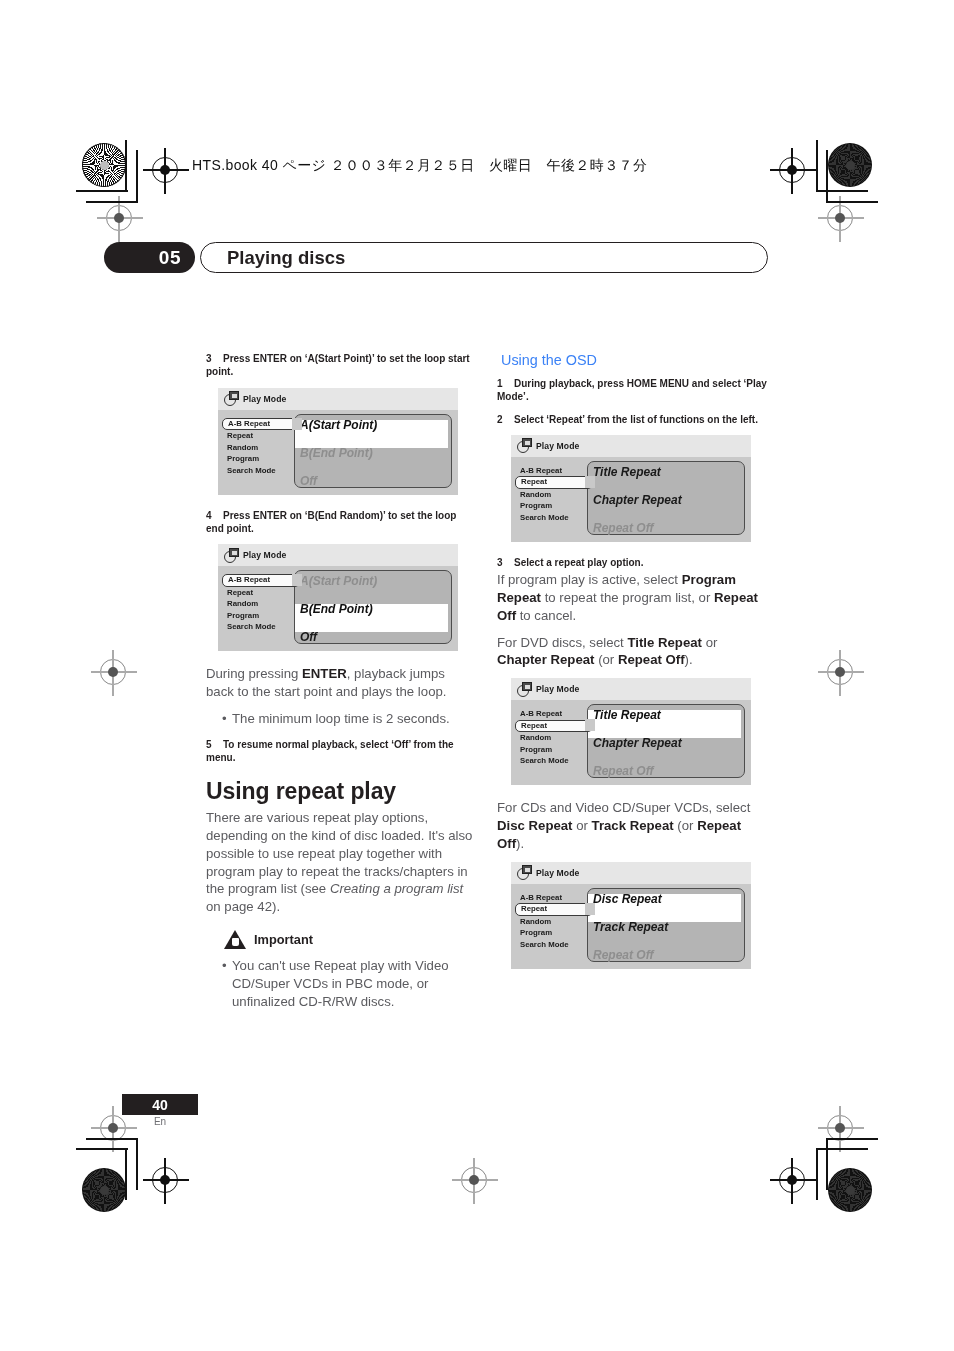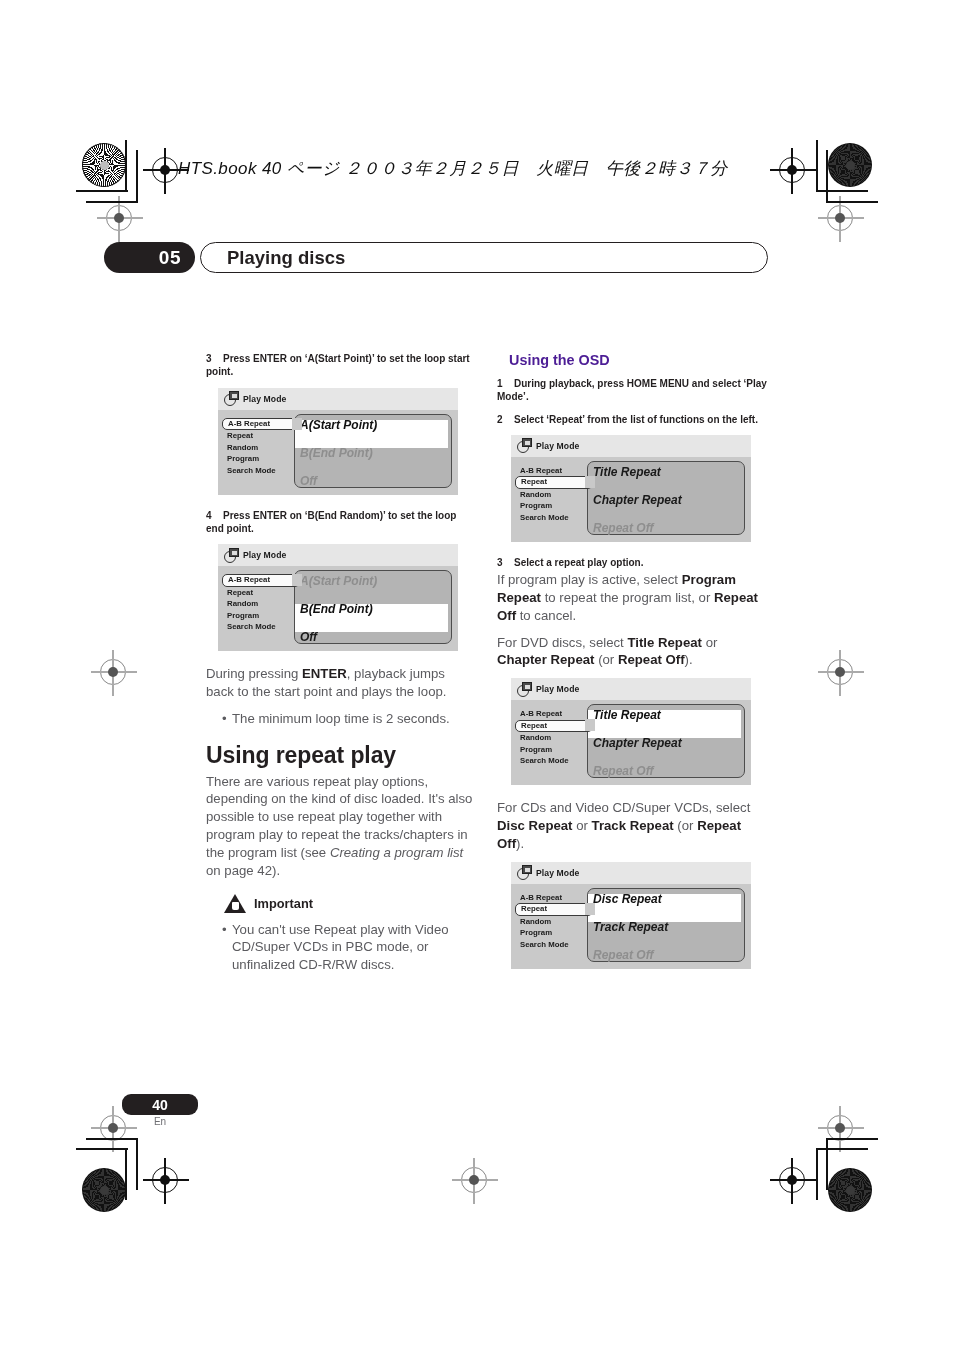--- a/index.html
+++ b/index.html
@@ -71,28 +71,27 @@
   .starburst.solid .inner { background: #3a3a3a; }
 
   .cropmark {
     position: absolute;
     background: #111;
   }
 
   
   .run-head {
     position: absolute;
-    left: 178px;
+    left: 192px;
     top: 157px;
-    font-size: 17px;
+    font-size: 14px;
     letter-spacing: 0.4px;
     color: #111;
     white-space: nowrap;
     font-family: "Liberation Sans", sans-serif;
-    font-style: italic;
   }
 
   
   .chapnum {
     position: absolute;
     left: 104px;
     top: 242px;
     width: 91px;
     height: 31px;
     background: #231f20;
@@ -135,23 +134,23 @@
 
   h2.sect {
     font-size: 23px;
     font-weight: bold;
     color: #231f20;
     margin: 0 0 4px 0;
     letter-spacing: -0.1px;
   }
   h3.sub {
     font-size: 14.4px;
-    font-weight: bold;
-    color: #4c1d95;
-    margin: 0 0 9px 12px;
+    font-weight: normal;
+    color: #3b82f6;
+    margin: 0 0 9px 4px;
   }
   .step {
     font-size: 10px;
     font-weight: bold;
     color: #231f20;
     line-height: 1.33;
     margin: 0 0 9px 0;
   }
   .step .n {
     display: inline-block;
@@ -336,21 +335,21 @@
   }
 
   
   .pagenum {
     position: absolute;
     left: 122px;
     top: 1094px;
     width: 76px;
     height: 21px;
     background: #231f20;
-    border-radius: 9px;
+    border-radius: 0;
     color: #fff;
     font-weight: bold;
     font-size: 14px;
     display: flex;
     align-items: center;
     justify-content: center;
   }
   .pagelang {
     position: absolute;
     left: 122px;
@@ -497,20 +496,23 @@
     </div>
 
     <p class="body">
       <span>During pressing </span><b>ENTER</b><span>, playback jumps back to the start point and plays the loop.</span>
     </p>
 
     <ul class="bullets">
       <li>The minimum loop time is 2 seconds.</li>
     </ul>
 
+    <p class="step">
+      <span class="n">5</span><span>To resume normal playback, select ‘Off’ from the menu.</span>
+    </p>
 
     <h2 class="sect" style="margin-top:14px;">Using repeat play</h2>
 
     <p class="body">
       <span>There are various repeat play options, depending on the kind of disc loaded. It's also possible to use repeat play together with program play to repeat the tracks/chapters in the program list (see </span><i>Creating a program list</i><span> on page 42).</span>
     </p>
 
     <div class="important">
       <span class="warn">
         <span class="tri"></span>

